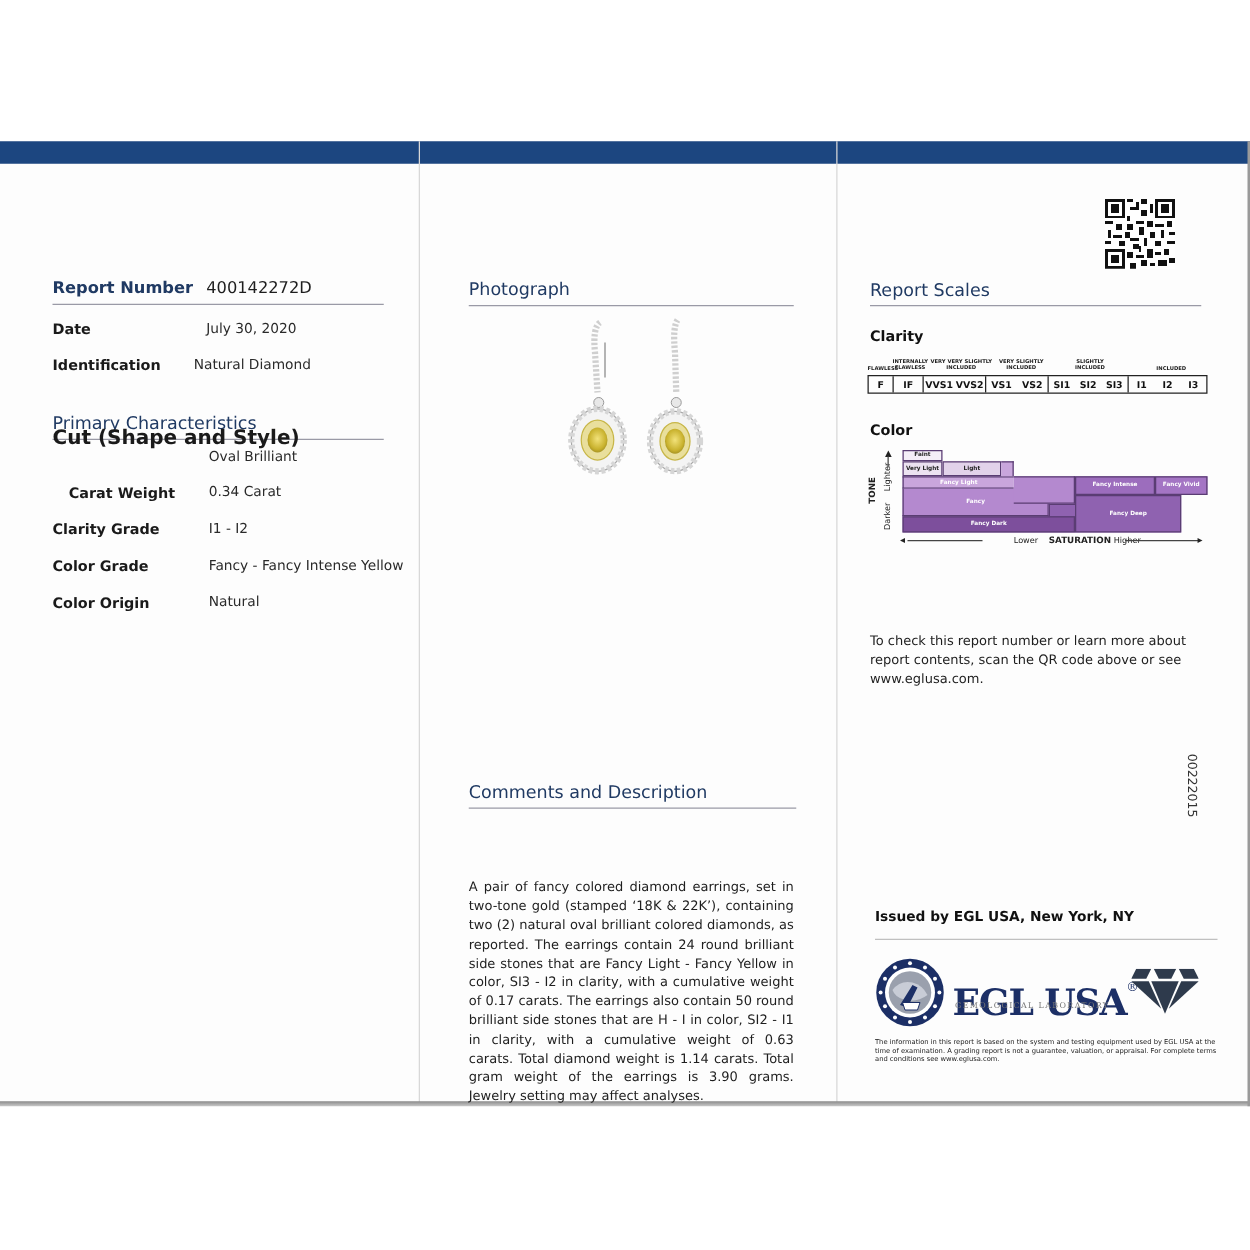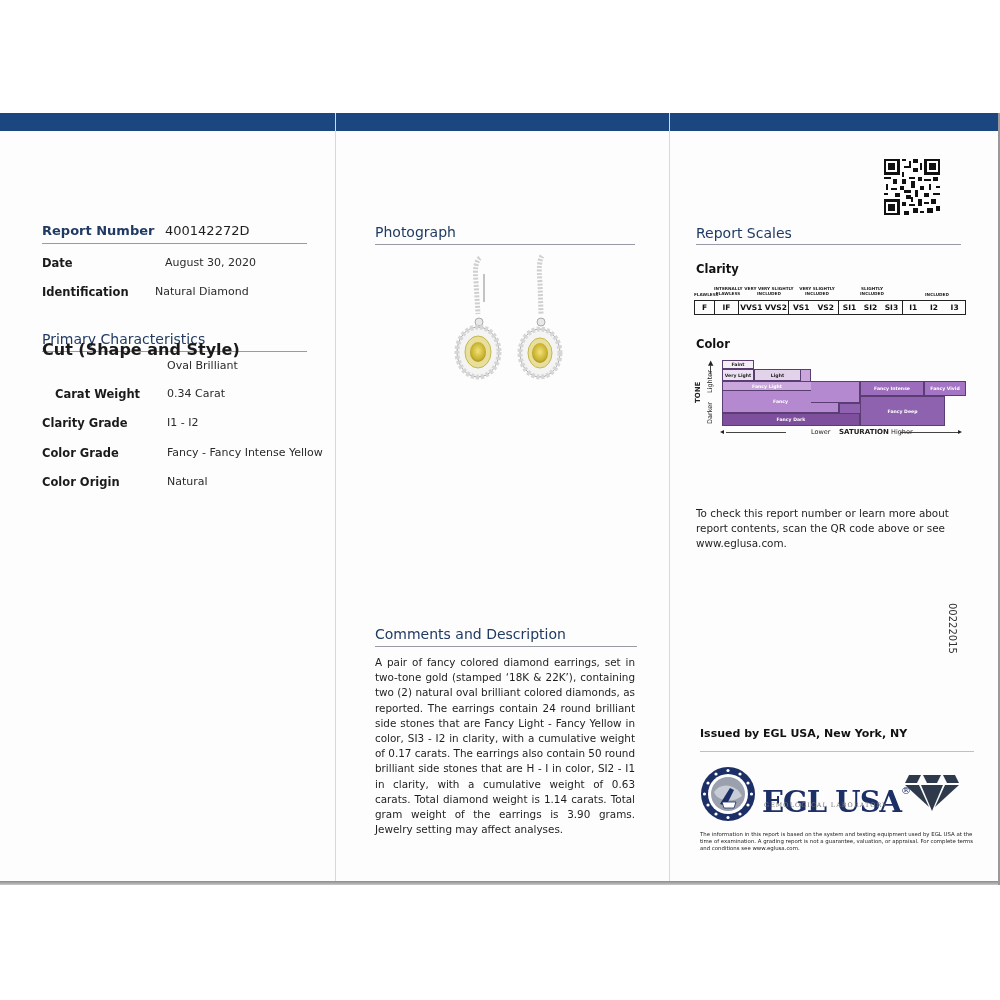--- a/index.html
+++ b/index.html
@@ -32,21 +32,21 @@
   .clar-cell { font-size: 7.5px; font-weight: bold; display: flex; align-items: center; justify-content: center; color: #111; }
 
   
   .tone-axis { position: absolute; left: 694px; top: 360px; width: 24px; height: 66px; }
   .tone-word { position: absolute; font-size: 6.5px; font-weight: bold; transform: rotate(-90deg); transform-origin: left top; white-space: nowrap; color: #222; }
   .cblock { position: absolute; border: 1px solid #5a3d73; display: flex; align-items: center; justify-content: center; text-align: center; font-size: 4.6px; line-height: 5px; color: #fff; font-weight: bold; }
   .sat-row { position: absolute; left: 722px; top: 428px; width: 244px; height: 10px; }
   .sat-line { position: absolute; top: 4px; height: 1px; background: #444; }
   .sat-text { position: absolute; top: 0; font-size: 6.5px; font-weight: bold; color: #222; white-space: nowrap; padding-left: 19px; }
 
-  .body-text { position: absolute; font-size: 10.4px; line-height: 15.2px; color: #1e1e1e; text-align: justify; }
+  .body-text { position: absolute; font-size: 10.4px; line-height: 15.2px; color: #1e1e1e; text-align: justify; margin-top: 48px; }
   .check-text { position: absolute; left: 696px; top: 506px; width: 280px; font-size: 10.4px; line-height: 15.2px; color: #1e1e1e; }
 
   .serial { position: absolute; left: 958px; top: 603px; font-size: 10px; color: #333; transform: rotate(90deg); transform-origin: left top; white-space: nowrap; }
 
   .issued { position: absolute; left: 700px; top: 727px; font-size: 11px; font-weight: bold; color: #111; }
 
   .disclaimer { position: absolute; left: 700px; top: 831px; width: 276px; font-size: 5.4px; line-height: 7.2px; color: #222; }
 
   .egl-word { position: absolute; left: 762px; top: 769px; font-family: "DejaVu Serif", serif; font-size: 29px; font-weight: bold; color: #1c2f66; letter-spacing: -1px; white-space: nowrap; margin-top: 16px; }
   .egl-sub { position: absolute; left: 764px; top: 801px; font-family: "DejaVu Serif", serif; font-size: 6.3px; color: #777; letter-spacing: 1.1px; white-space: nowrap; }
@@ -64,21 +64,21 @@
 <div class="right-edge"></div>
 
 <div class="title">
 </div>
 
 <div class="label navy" style="left:42px;top:223px;font-size:13px;color:#203a63">Report Number</div>
 <div class="value" style="left:165px;top:223px;font-size:13px;color:#1e1e1e">400142272D</div>
 <div class="rule" style="left:42px;top:243px;width:265px"></div>
 
 <div class="label" style="left:42px;top:256px">Date</div>
-<div class="value" style="left:165px;top:256px">August 30, 2020</div>
+<div class="value" style="left:165px;top:256px">July 30, 2020</div>
 <div class="label" style="left:42px;top:285px">Identification</div>
 <div class="value" style="left:155px;top:285px">Natural Diamond</div>
 
 <div class="h2" style="left:42px;top:331px">Primary Characteristics</div>
 <div class="rule" style="left:42px;top:351px;width:265px"></div>
 
 <div class="label" style="left:42px;top:340px;font-size:16px">Cut (Shape and Style)</div>
 <div class="value" style="left:167px;top:359px">Oval Brilliant</div>
 <div class="label" style="left:55px;top:387px">Carat Weight</div>
 <div class="value" style="left:167px;top:387px">0.34 Carat</div>

